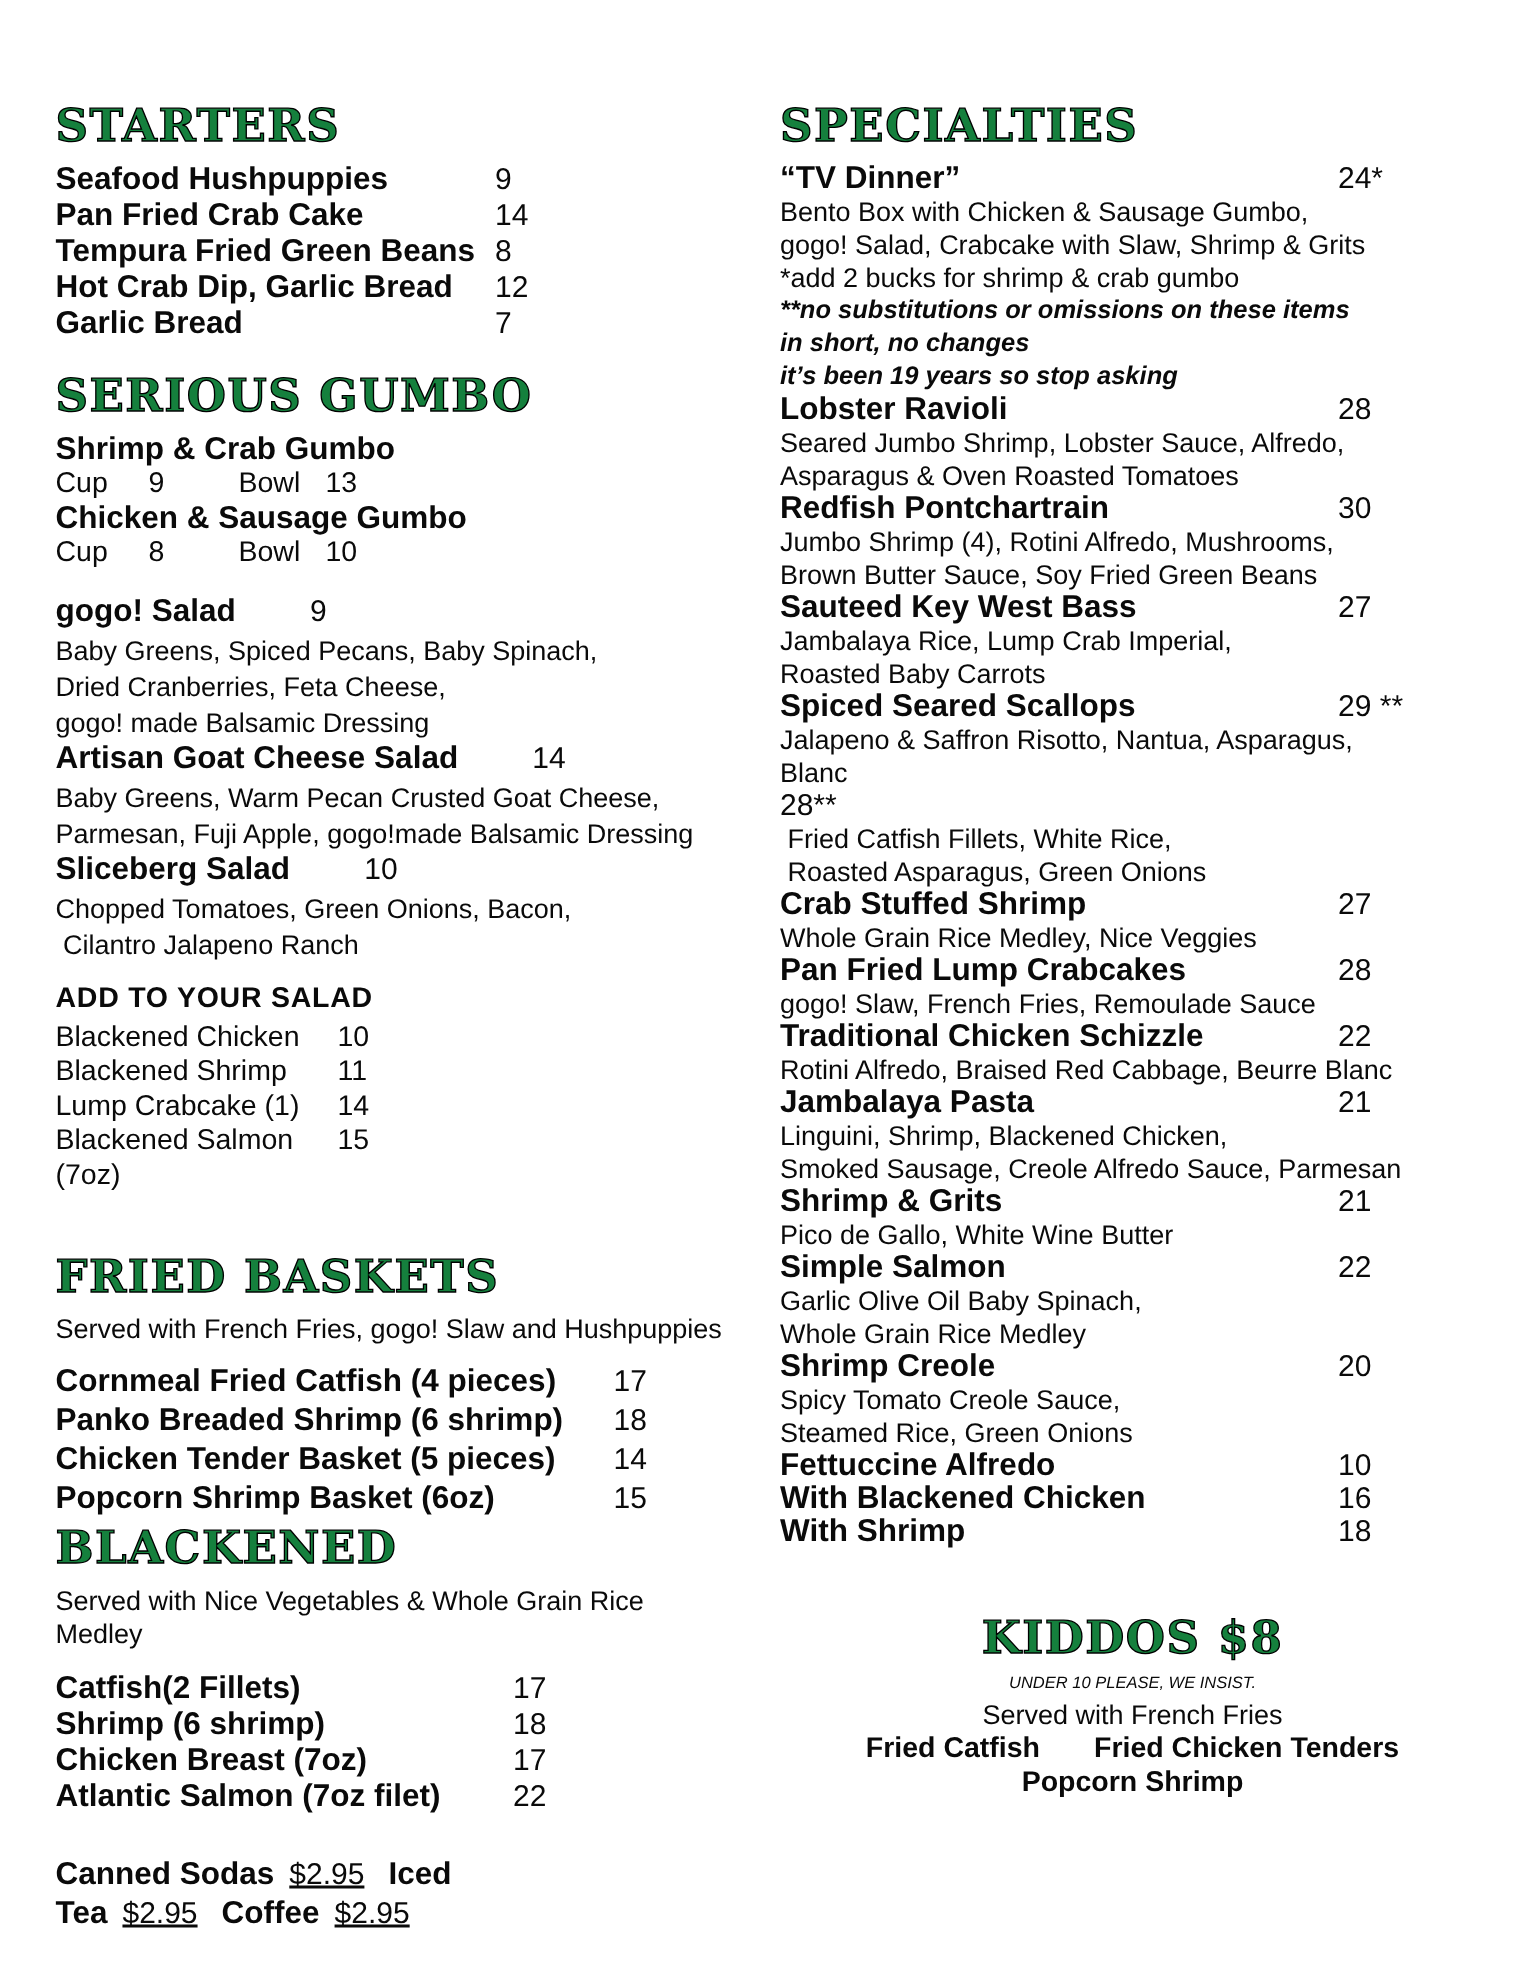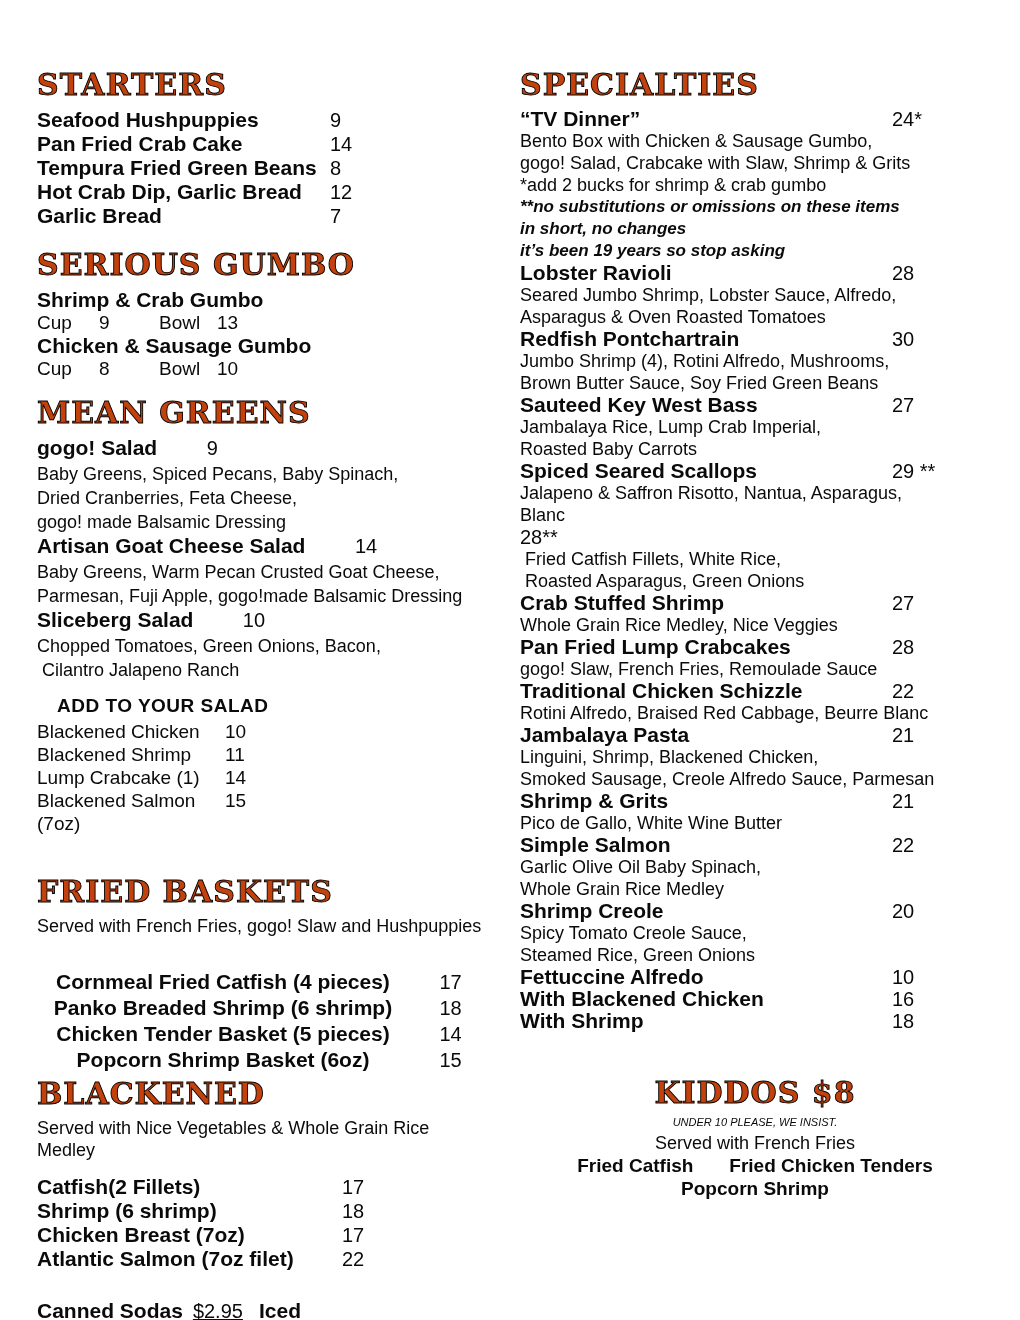--- a/index.html
+++ b/index.html
@@ -8,47 +8,47 @@
     background:#ffffff; color:#0a0a0a;
     font-family:"Liberation Sans", sans-serif;
     overflow:hidden;
   }
   .col-left  { position:absolute; left:37px;  top:68px; width:455px; }
   .col-right { position:absolute; left:520px; top:68px; width:470px; }
 
   .sec-title {
     font-family:"DejaVu Serif", serif;
     font-weight:900; font-size:30px; line-height:34px;
-    letter-spacing:1px; color:#c2410c;
+    letter-spacing:1px; color:#15803d;
     -webkit-text-stroke:0.9px #000;
     margin-bottom:6px;
   }
   .sub-note { font-size:18px; line-height:22px; }
 
   .nm { font-weight:700; font-size:21px; }
   .pr { font-size:20px; font-weight:400; }
   .ds { font-size:18px; white-space:pre-wrap; }
 
   
   .starters-list .row2 { display:grid; grid-template-columns:293px 1fr; line-height:23px; align-items:baseline; }
   .sec-gumbo { margin-top:20px; }
   .gumbo-name { line-height:23px; }
   .gumbo-sizes { display:grid; grid-template-columns:62px 60px 58px 1fr; font-size:19px; line-height:23px; }
   .sec-greens { margin-top:16px; }
   .greens-list .nrow { line-height:24px; }
   .greens-list .nrow .pr { margin-left:45px; }
   .greens-list .ds { line-height:24px; }
 
   .sec-addsalad { margin-top:12px; }
-  .addsalad-title { font-weight:700; font-size:19px; letter-spacing:0.5px; line-height:24px;margin-left:20px; }
+  .addsalad-title { font-weight:700; font-size:19px; letter-spacing:0.5px; line-height:24px; }
   .addsalad-list { margin-top:2px; }
   .addsalad-list .row2 { display:grid; grid-template-columns:188px 1fr; font-size:19px; line-height:23px; }
 
   .sec-fried { margin-top:40px; }
-  .fried-list { margin-top:32px;text-align:center; }
+  .fried-list { margin-top:11px; }
   .fried-list .row2 { display:grid; grid-template-columns:372px 1fr; line-height:26px; align-items:baseline; }
 
   .sec-blackened { margin-top:4px; }
   .blackened-list { margin-top:14px; }
   .blackened-list .row2 { display:grid; grid-template-columns:305px 1fr; line-height:24px; align-items:baseline; }
 
   .drinks-row { margin-top:28px; line-height:24px; }
   .drinks-row .pr { margin-left:10px; margin-right:16px;text-decoration:underline; }
 
   
@@ -105,21 +105,20 @@
     <div class="gumbo-name nm">Chicken &amp; Sausage Gumbo</div>
     <div class="gumbo-sizes">
       <span>Cup</span>
       <span>8</span>
       <span>Bowl</span>
       <span>10</span>
     </div>
   </div>
 
   <div class="sec-greens">
-    <div class="sec-title">MEAN GREENS</div>
     <div class="greens-list">
       <div class="nrow">
         <span class="nm">gogo! Salad</span>
         <span class="pr">9</span>
       </div>
       <div class="ds">Baby Greens, Spiced Pecans, Baby Spinach,</div>
       <div class="ds">Dried Cranberries, Feta Cheese,</div>
       <div class="ds">gogo! made Balsamic Dressing</div>
       <div class="nrow">
         <span class="nm">Artisan Goat Cheese Salad</span>

